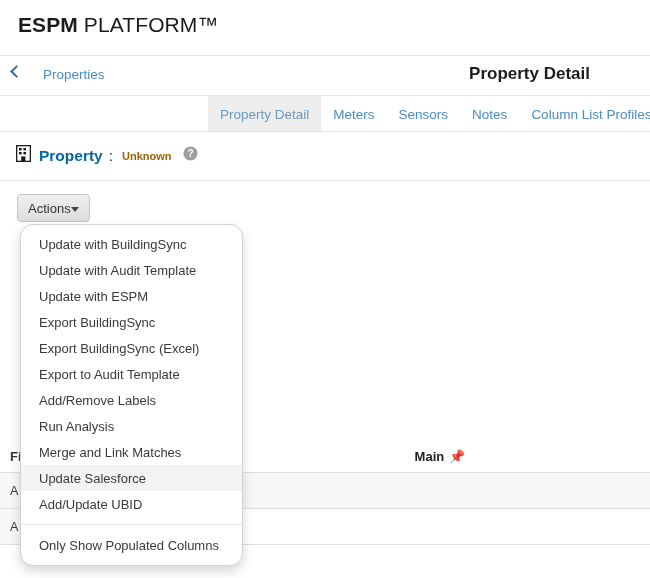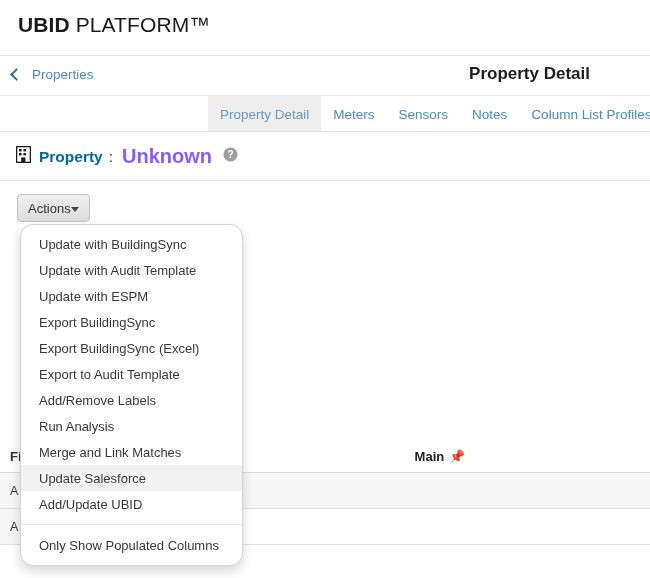--- a/index.html
+++ b/index.html
@@ -45,22 +45,22 @@
     position: absolute;
     left: 0; top: 56px;
     width: 650px; height: 40px;
     background: #ffffff;
     border-bottom: 1px solid #e6e6e6;
   }
   .crumb-link {
     position: absolute;
     left: 12px; top: 11px;
     display: flex;
-    align-items: center;
-    gap: 11px;
+    align-items: flex-start;
+    gap: 22px;
     cursor: pointer;
     text-decoration: none;
   }
   .chev-left {
     display: inline-block;
     width: 9px; height: 9px;
     border-left: 2px solid #2f6ea5;
     border-bottom: 2px solid #2f6ea5;
     transform: rotate(45deg);
     position: relative;
@@ -131,23 +131,23 @@
     font-weight: 700;
     color: #0369a1;
   }
   .prop-colon {
     font-size: 15.5px;
     font-weight: 400;
     color: #2c2c2c;
     margin: 0 1px 0 -2px;
   }
   .prop-value {
-    font-size: 20px;
-    font-weight: 700;
-    color: #8b5cf6;
+    font-size: 11px;
+    font-weight: 700;
+    color: #a16207;
   }
   .help-icon {
     display: inline-block;
     margin-left: 3px;
     cursor: pointer;
   }
 
   
   .actions-btn {
     position: absolute;
@@ -259,21 +259,21 @@
     margin: 7px 0 7px 0;
   }
 </style>
 </head>
 <body>
 
 <div id="app">
 
   <div class="brand-bar">
     <div class="brand-title">
-      <span class="b-strong">UBID</span><span class="b-light"> PLATFORM™</span>
+      <span class="b-strong">ESPM</span><span class="b-light"> PLATFORM™</span>
     </div>
   </div>
 
   <div class="crumb-bar">
     <a class="crumb-link" href="#">
       <span class="chev-left"></span>
       <span class="crumb-text">Properties</span>
     </a>
     <div class="page-title">Property Detail</div>
   </div>

